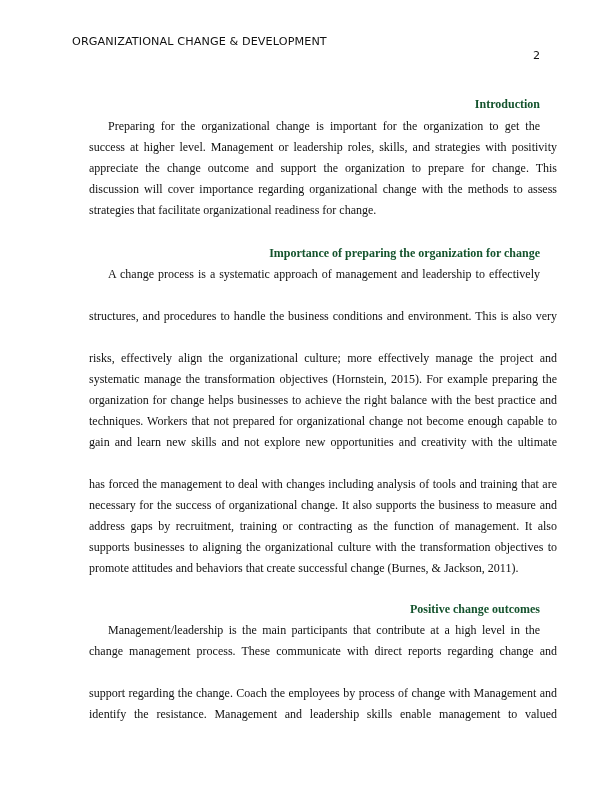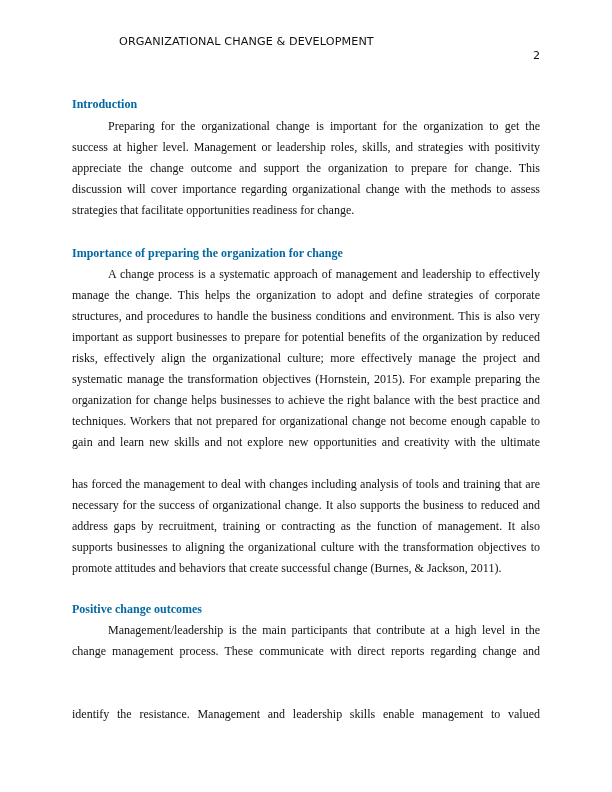--- a/index.html
+++ b/index.html
@@ -1,51 +1,50 @@
 <!DOCTYPE html>
 <html><head>
 <meta charset="utf-8">
 <style>
   html, body { margin:0; padding:0; background:#ffffff; }
   body { width:612px; height:792px; position:relative; overflow:hidden; }
   .page { position:absolute; left:0; top:0; width:612px; height:792px; background:#fff; }
-  .running-head { position:absolute; left:72px; top:35px; font-family:"DejaVu Sans", sans-serif; font-size:11.2px; color:#111; letter-spacing:0.1px;margin-left:47px; }
+  .running-head { position:absolute; left:72px; top:35px; font-family:"DejaVu Sans", sans-serif; font-size:11.2px; color:#111; letter-spacing:0.1px; }
   .page-num { position:absolute; right:72px; top:49px; font-family:"DejaVu Sans", sans-serif; font-size:11.2px; color:#111; }
-  .heading { position:absolute; left:72px; width:468px; text-align:left; font-family:"Liberation Serif", serif; font-weight:bold; font-size:12px; color:#0369a1; }
-  .line { position:absolute; left:72px; width:468px; font-family:"Liberation Serif", serif; font-size:12px; color:#111; white-space:nowrap; text-align:justify; text-align-last:justify; line-height:14px; }
+  .heading { position:absolute; left:72px; width:468px; text-align:right; font-family:"Liberation Serif", serif; font-weight:bold; font-size:12px; color:#14532d; }
+  .line { position:absolute; left:89px; width:468px; font-family:"Liberation Serif", serif; font-size:12px; color:#111; white-space:nowrap; text-align:justify; text-align-last:justify; line-height:14px; }
   .line.last { text-align-last:left; }
   .line.indent { left:108px; width:432px; }
 </style>
 </head>
 <body>
 
 <div class="page">
   <div class="running-head">ORGANIZATIONAL CHANGE &amp; DEVELOPMENT</div>
   <div class="page-num">2</div>
 
   <div class="heading" style="top:97px">Introduction</div>
   <div class="line indent" style="top:119px">Preparing for the organizational change is important for the organization to get the</div>
   <div class="line" style="top:140px">success at higher level. Management or leadership roles, skills, and strategies with positivity</div>
   <div class="line" style="top:161px">appreciate the change outcome and support the organization to prepare for change. This</div>
   <div class="line" style="top:182px">discussion will cover importance regarding organizational change with the methods to assess</div>
-  <div class="line last" style="top:203px">strategies that facilitate opportunities readiness for change.</div>
+  <div class="line last" style="top:203px">strategies that facilitate organizational readiness for change.</div>
 
   <div class="heading" style="top:246px">Importance of preparing the organization for change</div>
   <div class="line indent" style="top:267px">A change process is a systematic approach of management and leadership to effectively</div>
-  <div class="line" style="top:288px">manage the change. This helps the organization to adopt and define strategies of corporate</div>
   <div class="line" style="top:309px">structures, and procedures to handle the business conditions and environment. This is also very</div>
-  <div class="line" style="top:330px">important as support businesses to prepare for potential benefits of the organization by reduced</div>
   <div class="line" style="top:351px">risks, effectively align the organizational culture; more effectively manage the project and</div>
   <div class="line" style="top:372px">systematic manage the transformation objectives (Hornstein, 2015). For example preparing the</div>
   <div class="line" style="top:414px">techniques. Workers that not prepared for organizational change not become enough capable to</div>
   <div class="line" style="top:393px">organization for change helps businesses to achieve the right balance with the best practice and</div>
   <div class="line" style="top:435px">gain and learn new skills and not explore new opportunities and creativity with the ultimate</div>
   <div class="line" style="top:477px">has forced the management to deal with changes including analysis of tools and training that are</div>
-  <div class="line" style="top:498px">necessary for the success of organizational change. It also supports the business to reduced and</div>
+  <div class="line" style="top:498px">necessary for the success of organizational change. It also supports the business to measure and</div>
   <div class="line" style="top:519px">address gaps by recruitment, training or contracting as the function of management. It also</div>
   <div class="line" style="top:540px">supports businesses to aligning the organizational culture with the transformation objectives to</div>
   <div class="line last" style="top:561px">promote attitudes and behaviors that create successful change (Burnes, &amp; Jackson, 2011).</div>
 
   <div class="heading" style="top:602px">Positive change outcomes</div>
   <div class="line" style="top:644px">change management process. These communicate with direct reports regarding change and</div>
   <div class="line indent" style="top:623px">Management/leadership is the main participants that contribute at a high level in the</div>
+  <div class="line" style="top:686px">support regarding the change. Coach the employees by process of change with Management and</div>
   <div class="line" style="top:707px">identify the resistance. Management and leadership skills enable management to valued</div>
 </div>
 
 </body></html>

